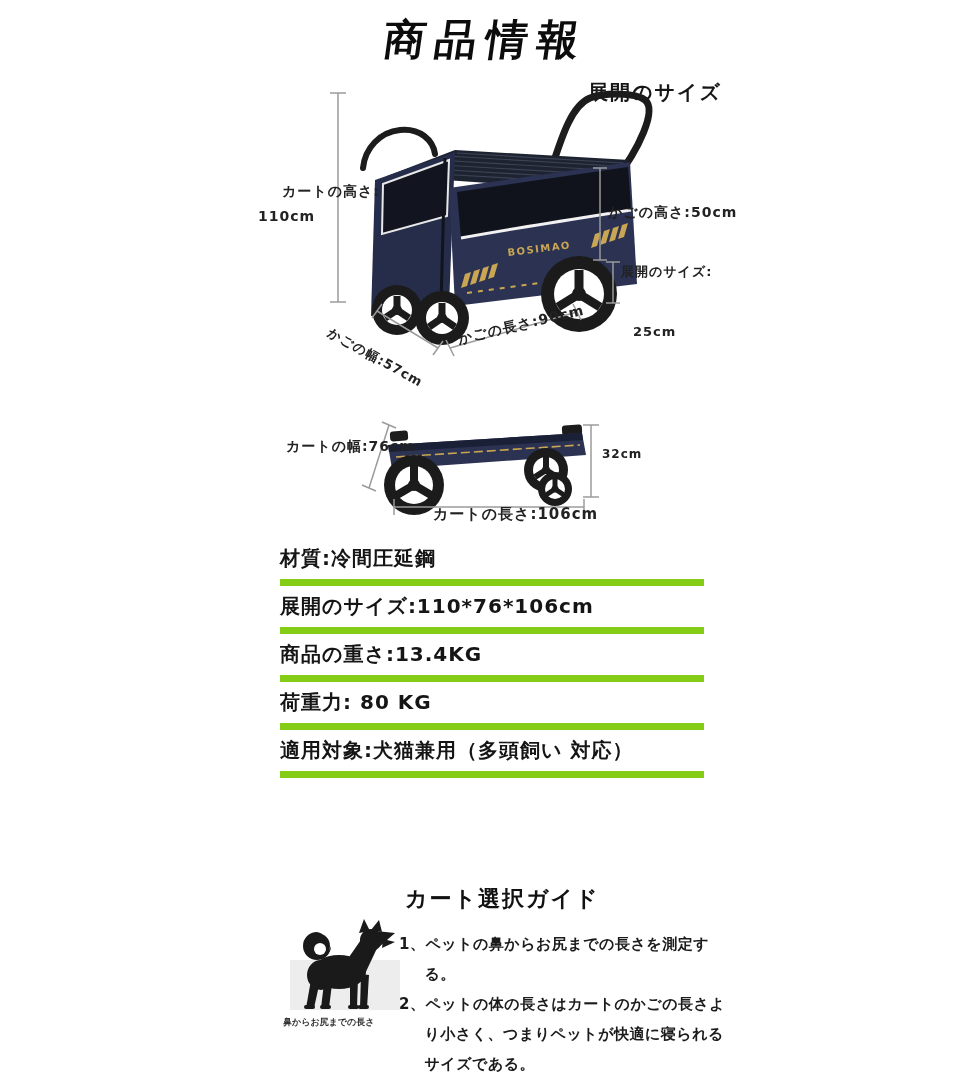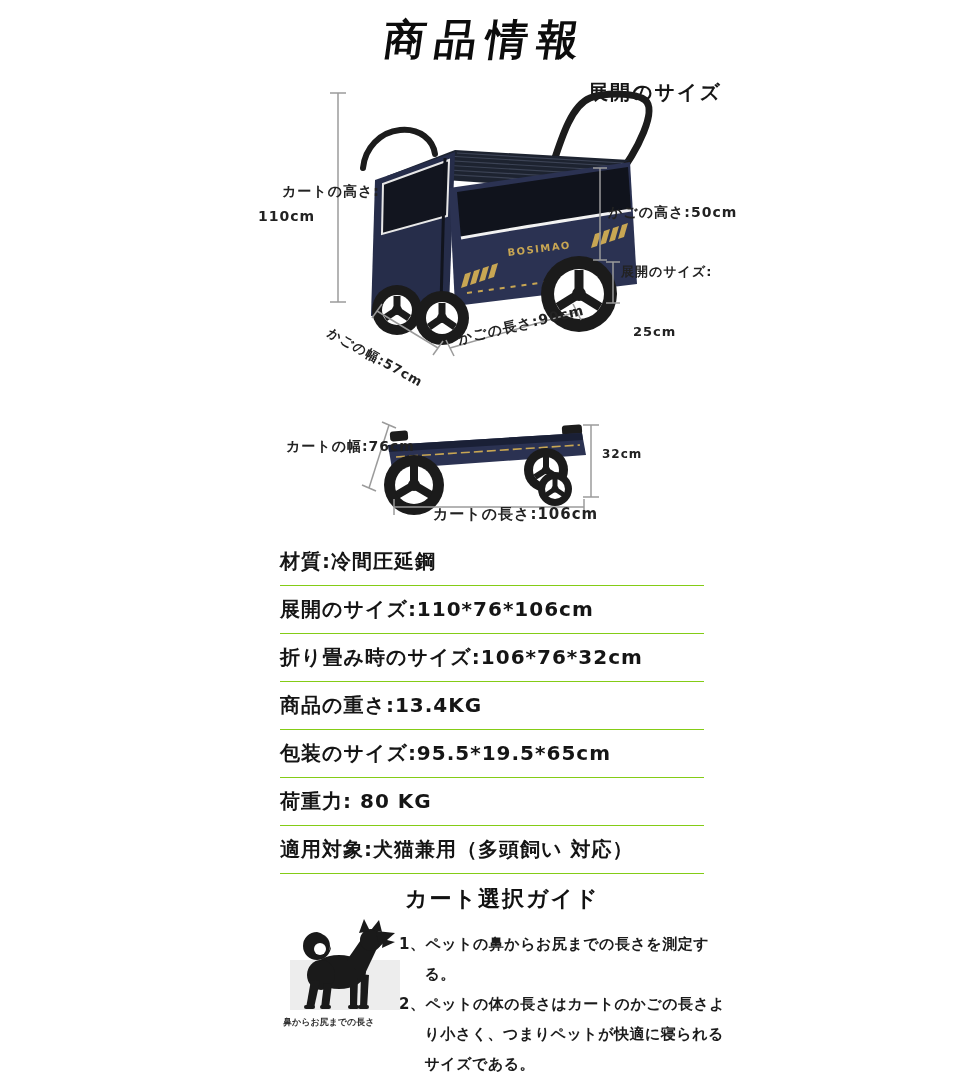--- a/index.html
+++ b/index.html
@@ -14,21 +14,21 @@
     transform:skewX(-8deg); color:#0c0c0c;
   }
 
   .sec-label { font-size:20px; font-weight:bold; letter-spacing:2px; color:#161616; }
 
   .dim { font-size:14px; font-weight:bold; color:#222; letter-spacing:1px; white-space:nowrap; }
   .dim-sm { font-size:13px; }
 
   .spec-table { left:280px; top:538px; width:424px; }
   .spec-row {
-    height:48px; border-bottom:1px solid #84cc16;
+    height:48px; border-bottom:7px solid #84cc16;
     font-size:20px; font-weight:bold; letter-spacing:1px;
     display:flex; align-items:center; color:#151515; white-space:nowrap;
   }
 
   .guide-title { left:405px; top:884px; font-size:22px; font-weight:bold; letter-spacing:2px; }
   .guide-steps { left:399px; top:929px; width:334px; font-size:15px; font-weight:bold;
                  line-height:30px; letter-spacing:0.5px; color:#1b1b1b; }
   .guide-step { text-indent:-1.7em; padding-left:1.7em; }
 
   .dog-caption { left:283px; top:1016px; width:124px; text-align:left;
@@ -219,23 +219,21 @@
     </g>
   </svg>
 
   <div class="abs dim" style="left:286px; top:438px;">カートの幅:76cm</div>
   <div class="abs dim" style="left:602px; top:447px; font-size:12px;">32cm</div>
   <div class="abs dim" style="left:433px; top:505px; font-size:15px;">カートの長さ:106cm</div>
 
   <div class="abs spec-table">
     <div class="spec-row">材質:冷間圧延鋼</div>
     <div class="spec-row">展開のサイズ:110*76*106cm</div>
-    <div class="spec-row">折り畳み時のサイズ:106*76*32cm</div>
     <div class="spec-row">商品の重さ:13.4KG</div>
-    <div class="spec-row">包装のサイズ:95.5*19.5*65cm</div>
     <div class="spec-row">荷重力: 80 KG</div>
     <div class="spec-row">適用対象:犬猫兼用（多頭飼い 対応）</div>
   </div>
 
   <div class="abs guide-title">カート選択ガイド</div>
 
   <svg class="abs" style="left:287px; top:918px;" width="116" height="98" viewBox="0 0 116 98">
     <rect x="3" y="42" width="110" height="50" fill="#ededed"></rect>
     <g fill="#1a1a1a">
 

